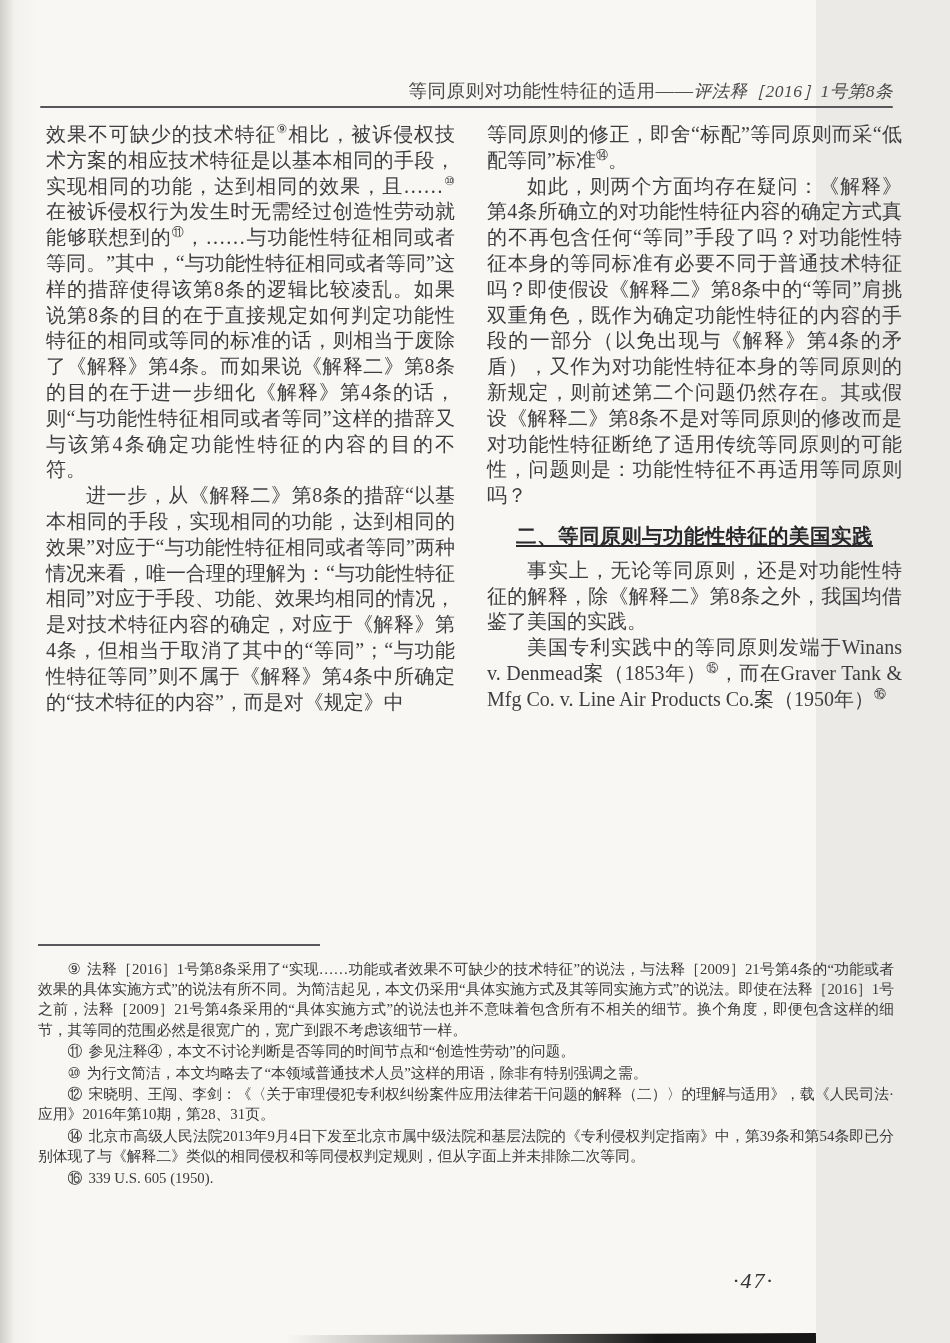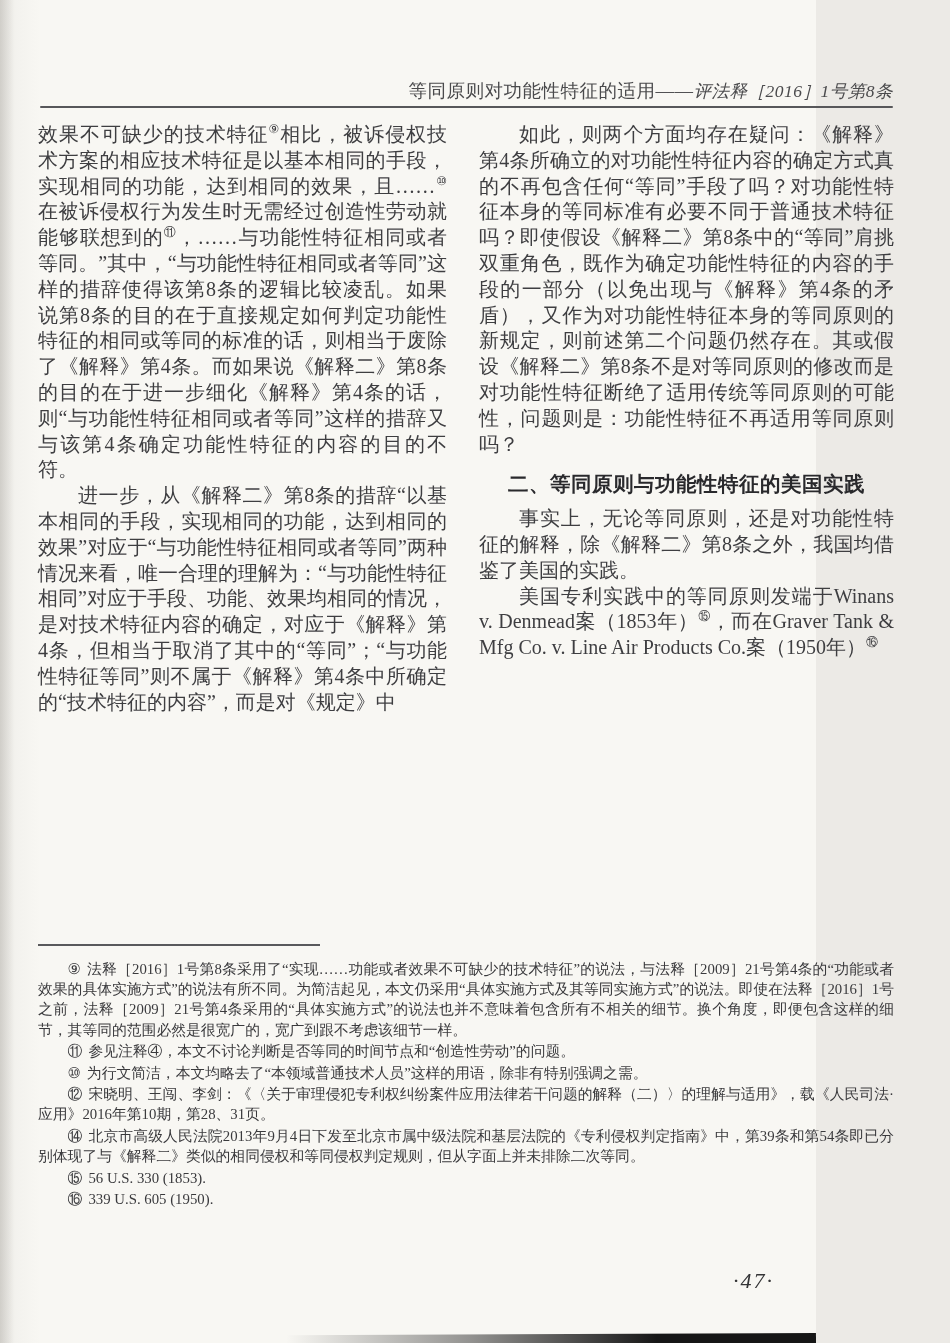--- a/index.html
+++ b/index.html
@@ -20,37 +20,37 @@
     text-align:right; font-size:18.5px; color:#4a4a4c;
     letter-spacing:0.5px; white-space:nowrap;
   }
   .running-head .ref { font-style:italic; font-size:17.5px; }
   .head-rule {
     position:absolute; top:106px; left:40px; width:853px; height:2px;
     background:#57575a; border-radius:1px;
   }
   
   .body-text {
-    position:absolute; top:122px; left:38px; width:856px;
+    position:absolute; top:122px; left:46px; width:856px;
     display:flex; gap:32px;
   }
   .col {
     font-size:20px; line-height:25.8px;
     text-align:justify; text-justify:inter-ideograph;
   }
   .col.left  { width:415px; }
   .col.right { width:421px; }
   .col p { margin:0; }
   .col p.indent { text-indent:2em; }
   sup { font-size:0.6em; vertical-align:super; line-height:0; }
   .section-heading {
     font-family:"Liberation Sans","DejaVu Sans",sans-serif;
     font-weight:bold; text-align:center;
     font-size:20.5px; color:#29292c;
-    margin:14px 0 9px 0; letter-spacing:0.5px;
+    margin:14px 0 9px 0; letter-spacing:0.5px;text-decoration:underline;
   }
   
   .footnotes { position:absolute; left:38px; top:944px; width:856px; }
   .fn-rule { width:282px; height:1.5px; background:#59595c; margin:0 0 13px 0; }
   .fn {
     font-size:14.8px; line-height:20.4px; margin:0 0 1px 0;
     text-align:justify; text-justify:inter-ideograph;
     text-indent:2em; color:#3a3a3d;
   }
   .fn-marker { margin-right:6px; }
@@ -79,35 +79,35 @@
     <span>等同原则对功能性特征的适用</span><span>——</span><span class="ref">评法释［2016］1号第8条</span>
   </div>
   <div class="head-rule"></div>
 
   <div class="body-text">
     <div class="col left">
       <p>效果不可缺少的技术特征<sup>⑨</sup>相比，被诉侵权技术方案的相应技术特征是以基本相同的手段，实现相同的功能，达到相同的效果，且……<sup>⑩</sup>在被诉侵权行为发生时无需经过创造性劳动就能够联想到的<sup>⑪</sup>，……与功能性特征相同或者等同。”其中，“与功能性特征相同或者等同”这样的措辞使得该第8条的逻辑比较凌乱。如果说第8条的目的在于直接规定如何判定功能性特征的相同或等同的标准的话，则相当于废除了《解释》第4条。而如果说《解释二》第8条的目的在于进一步细化《解释》第4条的话，则“与功能性特征相同或者等同”这样的措辞又与该第4条确定功能性特征的内容的目的不符。</p>
       <p class="indent">进一步，从《解释二》第8条的措辞“以基本相同的手段，实现相同的功能，达到相同的效果”对应于“与功能性特征相同或者等同”两种情况来看，唯一合理的理解为：“与功能性特征相同”对应于手段、功能、效果均相同的情况，是对技术特征内容的确定，对应于《解释》第4条，但相当于取消了其中的“等同”；“与功能性特征等同”则不属于《解释》第4条中所确定的“技术特征的内容”，而是对《规定》中</p>
     </div>
     <div class="col right">
+      <p>等同原则的修正，即舍“标配”等同原则而采“低配等同”标准<sup>⑭</sup>。</p>
       <p class="indent">如此，则两个方面均存在疑问：《解释》第4条所确立的对功能性特征内容的确定方式真的不再包含任何“等同”手段了吗？对功能性特征本身的等同标准有必要不同于普通技术特征吗？即使假设《解释二》第8条中的“等同”肩挑双重角色，既作为确定功能性特征的内容的手段的一部分（以免出现与《解释》第4条的矛盾），又作为对功能性特征本身的等同原则的新规定，则前述第二个问题仍然存在。其或假设《解释二》第8条不是对等同原则的修改而是对功能性特征断绝了适用传统等同原则的可能性，问题则是：功能性特征不再适用等同原则吗？</p>
       <h3 class="section-heading">二、等同原则与功能性特征的美国实践</h3>
       <p class="indent">事实上，无论等同原则，还是对功能性特征的解释，除《解释二》第8条之外，我国均借鉴了美国的实践。</p>
       <p class="indent">美国专利实践中的等同原则发端于Winans v. Denmead案（1853年）<sup>⑮</sup>，而在Graver Tank &amp; Mfg Co. v. Line Air Products Co.案（1950年）<sup>⑯</sup></p>
     </div>
   </div>
 
   <div class="footnotes">
     <div class="fn-rule"></div>
     <p class="fn"><span class="fn-marker">⑨</span><span>法释［2016］1号第8条采用了“实现……功能或者效果不可缺少的技术特征”的说法，与法释［2009］21号第4条的“功能或者效果的具体实施方式”的说法有所不同。为简洁起见，本文仍采用“具体实施方式及其等同实施方式”的说法。即使在法释［2016］1号之前，法释［2009］21号第4条采用的“具体实施方式”的说法也并不意味着包含所有不相关的细节。换个角度，即便包含这样的细节，其等同的范围必然是很宽广的，宽广到跟不考虑该细节一样。</span></p>
     <p class="fn"><span class="fn-marker">⑪</span><span>参见注释④，本文不讨论判断是否等同的时间节点和“创造性劳动”的问题。</span></p>
     <p class="fn"><span class="fn-marker">⑩</span><span>为行文简洁，本文均略去了“本领域普通技术人员”这样的用语，除非有特别强调之需。</span></p>
     <p class="fn"><span class="fn-marker">⑫</span><span>宋晓明、王闯、李剑：《〈关于审理侵犯专利权纠纷案件应用法律若干问题的解释（二）〉的理解与适用》，载《人民司法·应用》2016年第10期，第28、31页。</span></p>
     <p class="fn"><span class="fn-marker">⑭</span><span>北京市高级人民法院2013年9月4日下发至北京市属中级法院和基层法院的《专利侵权判定指南》中，第39条和第54条即已分别体现了与《解释二》类似的相同侵权和等同侵权判定规则，但从字面上并未排除二次等同。</span></p>
-    <p class="fn"><span class="fn-marker">⑮</span><span>56 U.S. 330 (1853).</span></p>
     <p class="fn"><span class="fn-marker">⑯</span><span>339 U.S. 605 (1950).</span></p>
   </div>
 
   <div class="page-number">·47·</div>
 
   <div class="scan-shadow-left"></div>
   <div class="scan-strip-bottom"></div>
 </div>
 
 </body></html>

